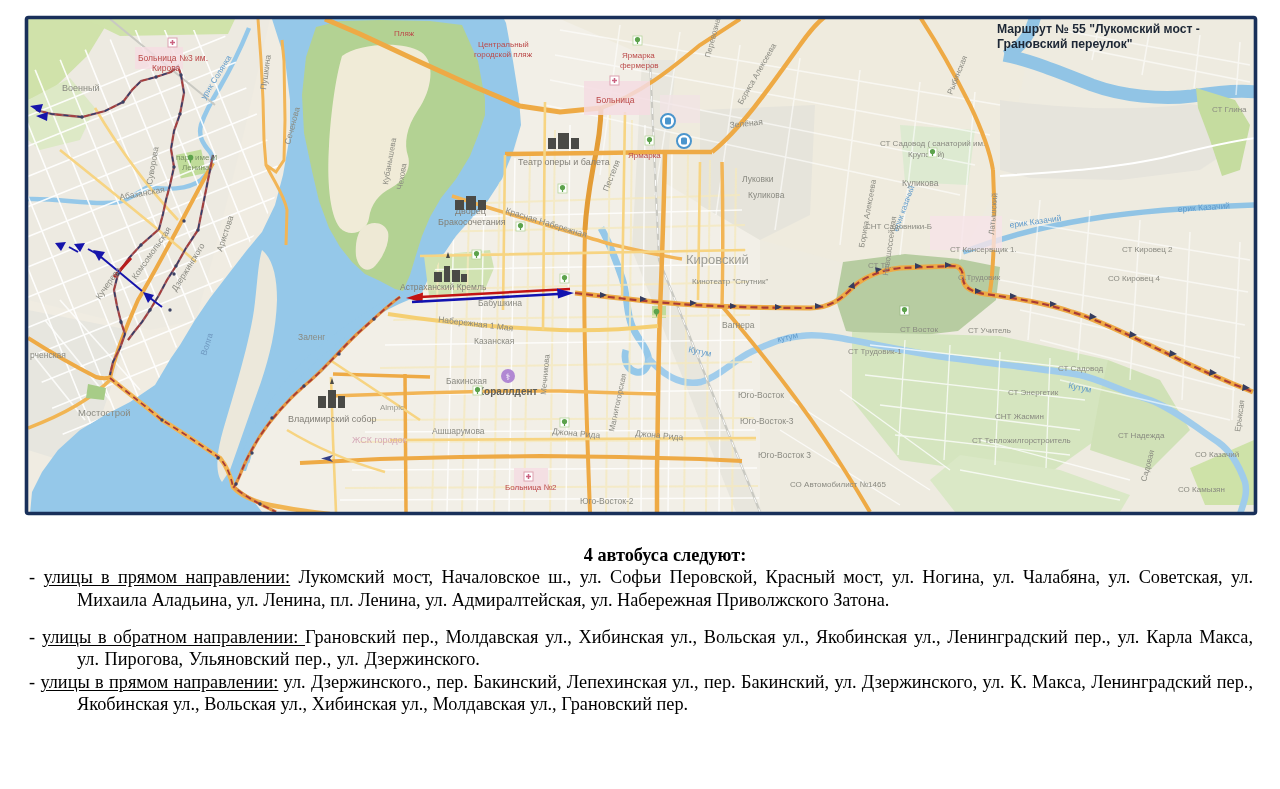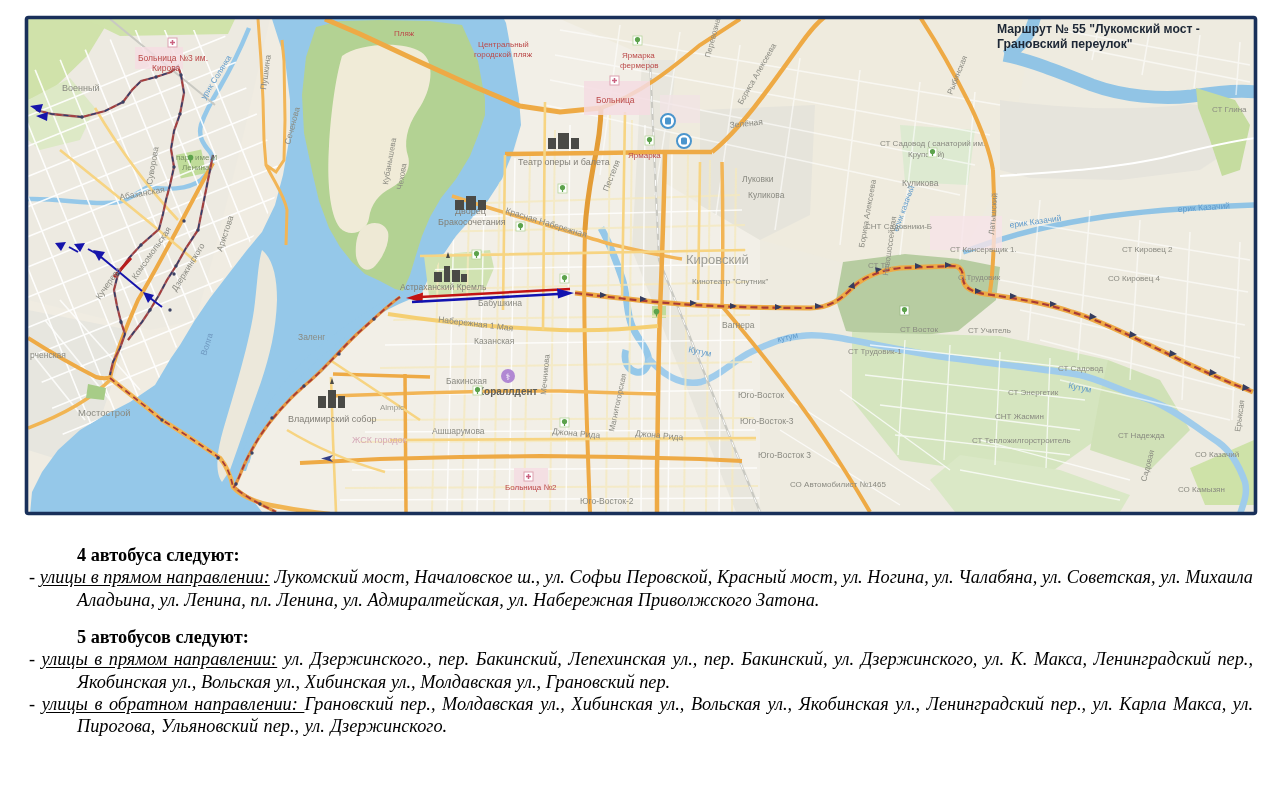--- a/index.html
+++ b/index.html
@@ -1,21 +1,21 @@
 <!DOCTYPE html>
 <html><head>
 <meta charset="utf-8">
 <style>
 html,body{margin:0;padding:0;background:#ffffff;}
 body{width:1280px;height:789px;overflow:hidden;font-family:"Liberation Sans",sans-serif;}
 #maptitle{position:absolute;left:997px;top:22px;width:220px;font:bold 12.2px/15.2px "Liberation Sans",sans-serif;color:#1d2735;}
 #txt{position:absolute;left:29px;top:544px;width:1224px;font:18.3px/22.4px "Liberation Serif",serif;color:#000;}
 #txt p{margin:0;text-align:justify;}
-#txt p.h{font-weight:bold;margin-left:48px;text-align:left;}
-#txt p.li{padding-left:48px;text-indent:-48px;font-style:italic;}
+#txt p.h{font-weight:bold;margin-left:48px;text-align:center;}
+#txt p.li{padding-left:48px;text-indent:-48px;}
 #txt .sp{height:14.5px;}
 #txt u{text-underline-offset:2px;}
 </style>
 </head>
 <body>
 
 <svg id="map" width="1280" height="789" viewBox="0 0 1280 789" style="position:absolute;left:0;top:0;filter:saturate(.93)">
 <defs>
 <clipPath id="mc">
         <rect x="28" y="19" width="1226" height="494"></rect>
@@ -508,16 +508,15 @@
 
 <rect x="26.5" y="17.5" width="1229" height="496" rx="2" fill="none" stroke="#17305d" stroke-width="3.6"></rect>
 </svg>
 
 <div id="maptitle">Маршрут № 55 "Лукомский мост -<br>Грановский переулок"</div>
 
 <div id="txt">
 <p class="h">4 автобуса следуют:</p>
 <p class="li">- <u>улицы в прямом направлении:</u> Лукомский мост, Началовское ш., ул. Софьи Перовской, Красный мост, ул. Ногина, ул. Чалабяна, ул. Советская, ул. Михаила Аладьина, ул. Ленина, пл. Ленина, ул. Адмиралтейская, ул. Набережная Приволжского Затона.</p>
 <div class="sp"></div>
-<p class="h">5 автобусов следуют:</p>
+<p class="li" style="word-spacing:1px">- <u>улицы в обратном направлении: </u>Грановский пер., Молдавская ул., Хибинская ул., Вольская ул., Якобинская ул., Ленинградский пер., ул. Карла Макса, ул. Пирогова, Ульяновский пер., ул. Дзержинского.</p>
 <p class="li">- <u>улицы в прямом направлении:</u> ул. Дзержинского., пер. Бакинский, Лепехинская ул., пер. Бакинский, ул. Дзержинского, ул. К. Макса, Ленинградский пер., Якобинская ул., Вольская ул., Хибинская ул., Молдавская ул., Грановский пер.</p>
-<p class="li" style="word-spacing:1px">- <u>улицы в обратном направлении: </u>Грановский пер., Молдавская ул., Хибинская ул., Вольская ул., Якобинская ул., Ленинградский пер., ул. Карла Макса, ул. Пирогова, Ульяновский пер., ул. Дзержинского.</p>
 </div>
 
 </body></html>

